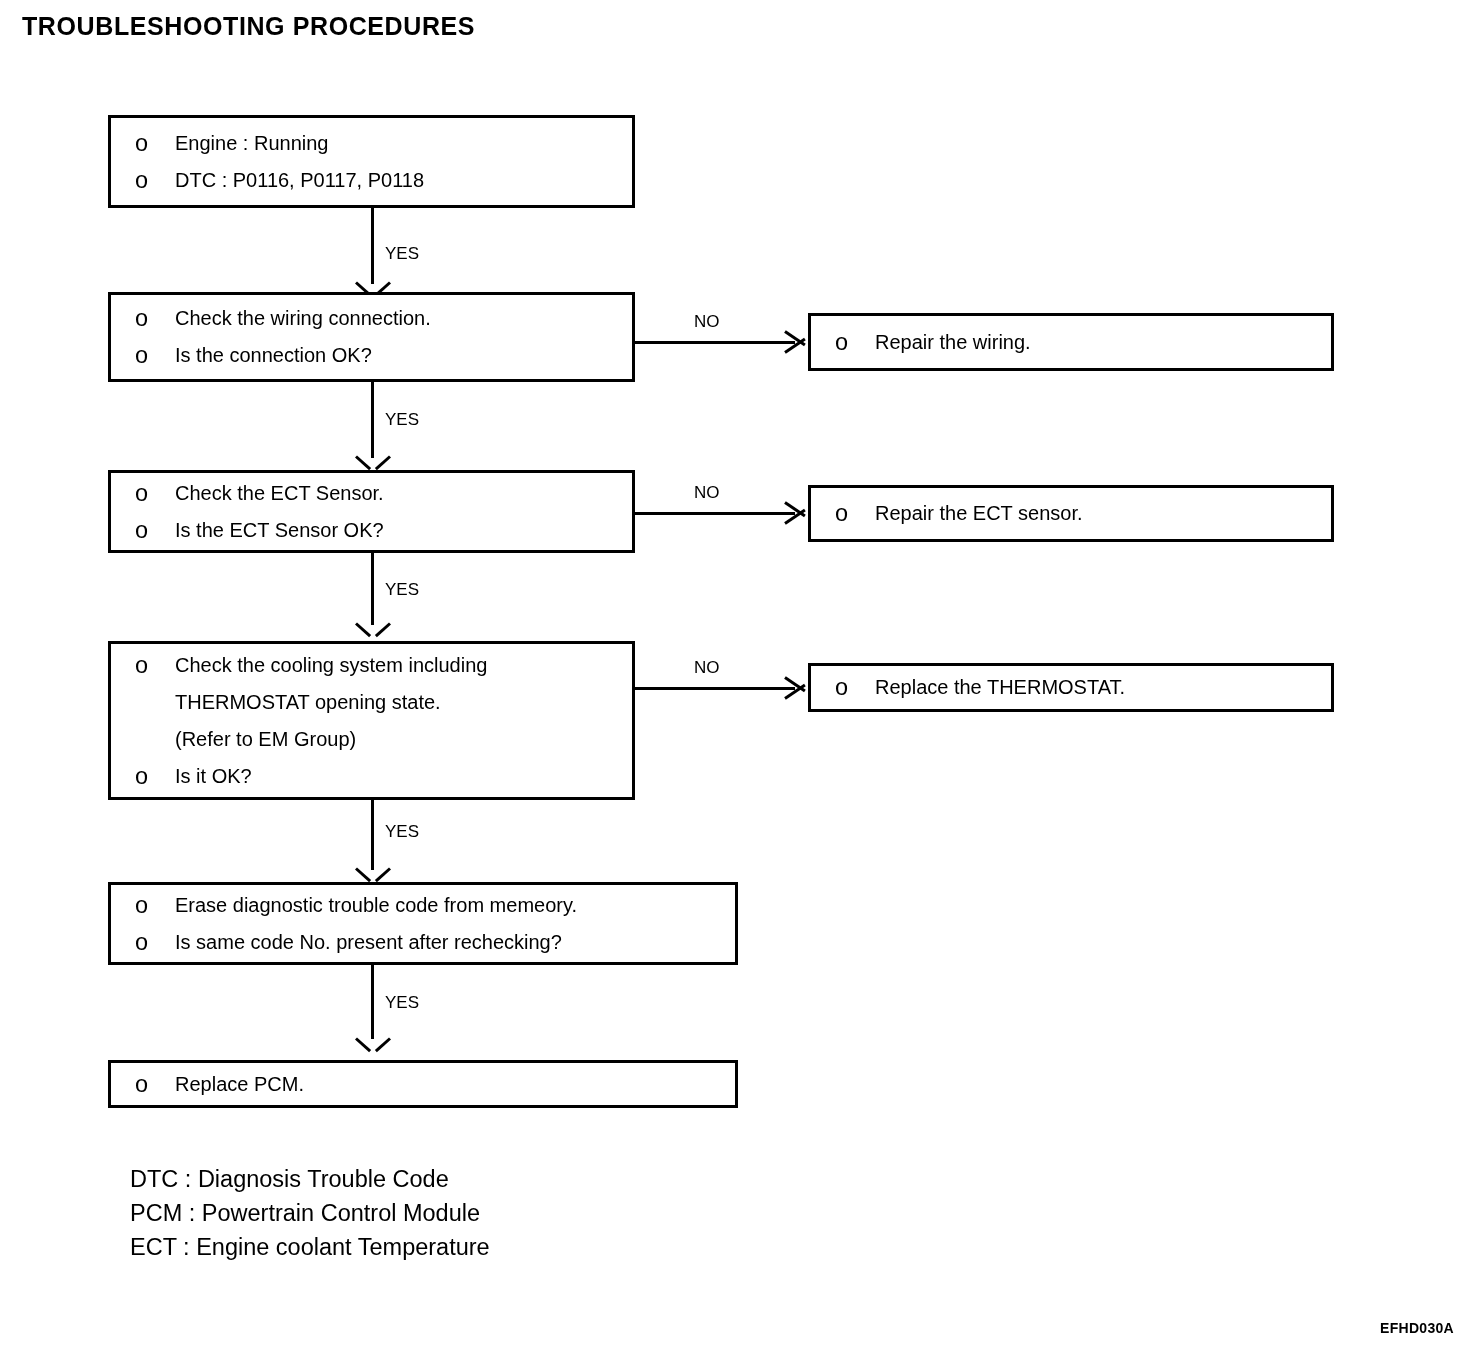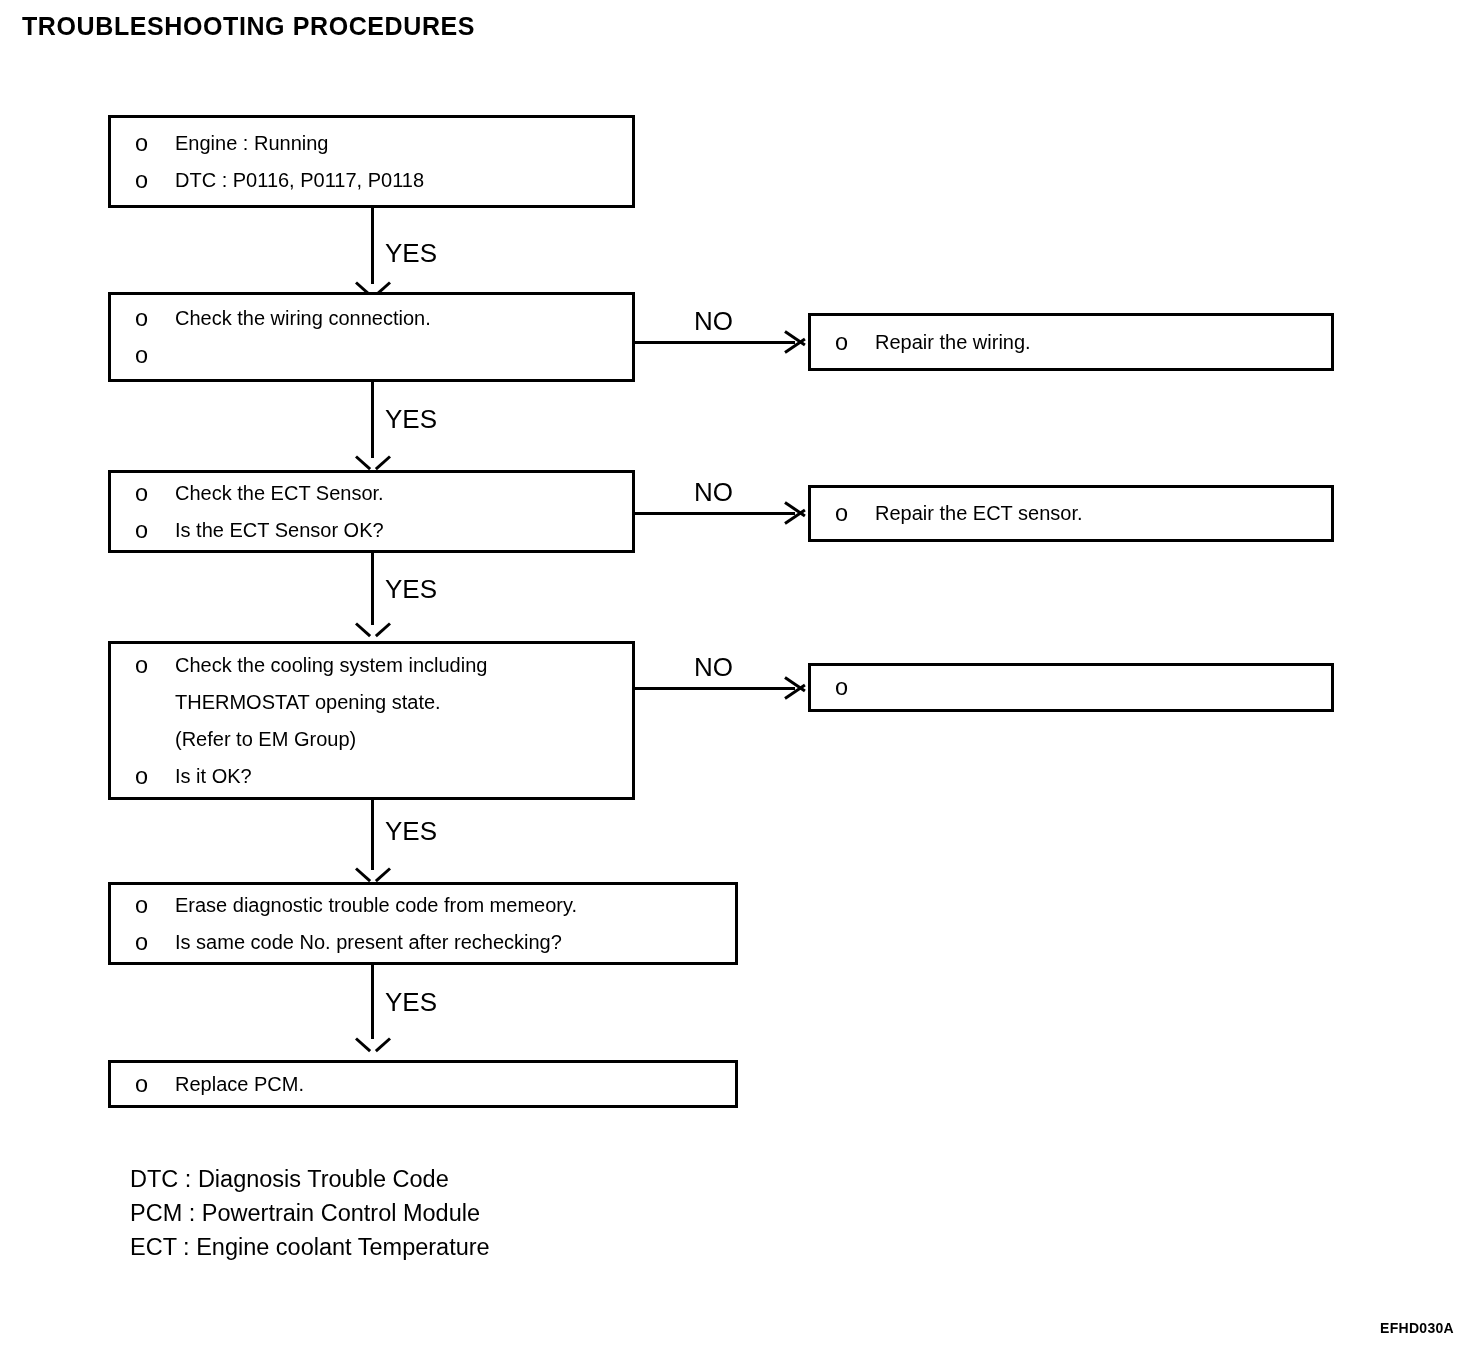--- a/index.html
+++ b/index.html
@@ -128,21 +128,21 @@
   }
   .arrow-right::after {
     bottom: 4px;
     transform: rotate(-34deg);
     transform-origin: left center;
   }
 
   
   .edge-label {
     position: absolute;
-    font-size: 26px;
+    font-size: 17px;
     line-height: 27px;
     white-space: nowrap;
   }
 
   
   .legend {
     position: absolute;
     left: 130px;
     top: 1162px;
   }
@@ -188,20 +188,21 @@
   <div class="edge-label" style="left:385px; top:240px;">YES</div>
 
   <div class="node" style="left:108px; top:292px; width:527px; height:90px;">
     <div class="node-lines">
       <div class="line">
         <span class="bullet">o</span>
         <span class="line-text">Check the wiring connection.</span>
       </div>
       <div class="line">
         <span class="bullet">o</span>
+        <span class="line-text">Is the connection OK?</span>
       </div>
     </div>
   </div>
 
   <div class="hline" style="left:635px; top:341px; width:160px;"></div>
   <div class="arrow-right" style="left:787px; top:326px;"></div>
   <div class="edge-label" style="left:694px; top:308px;">NO</div>
 
   <div class="node" style="left:808px; top:313px; width:526px; height:58px;">
     <div class="node-lines">
@@ -268,20 +269,21 @@
   </div>
 
   <div class="hline" style="left:635px; top:687px; width:160px;"></div>
   <div class="arrow-right" style="left:787px; top:672px;"></div>
   <div class="edge-label" style="left:694px; top:654px;">NO</div>
 
   <div class="node" style="left:808px; top:663px; width:526px; height:49px;">
     <div class="node-lines">
       <div class="line">
         <span class="bullet">o</span>
+        <span class="line-text">Replace the THERMOSTAT.</span>
       </div>
     </div>
   </div>
 
   <div class="vline" style="left:371px; top:800px; height:70px;"></div>
   <div class="arrow-down" style="left:358px; top:858px;"></div>
   <div class="edge-label" style="left:385px; top:818px;">YES</div>
 
   <div class="node" style="left:108px; top:882px; width:630px; height:83px;">
     <div class="node-lines">

